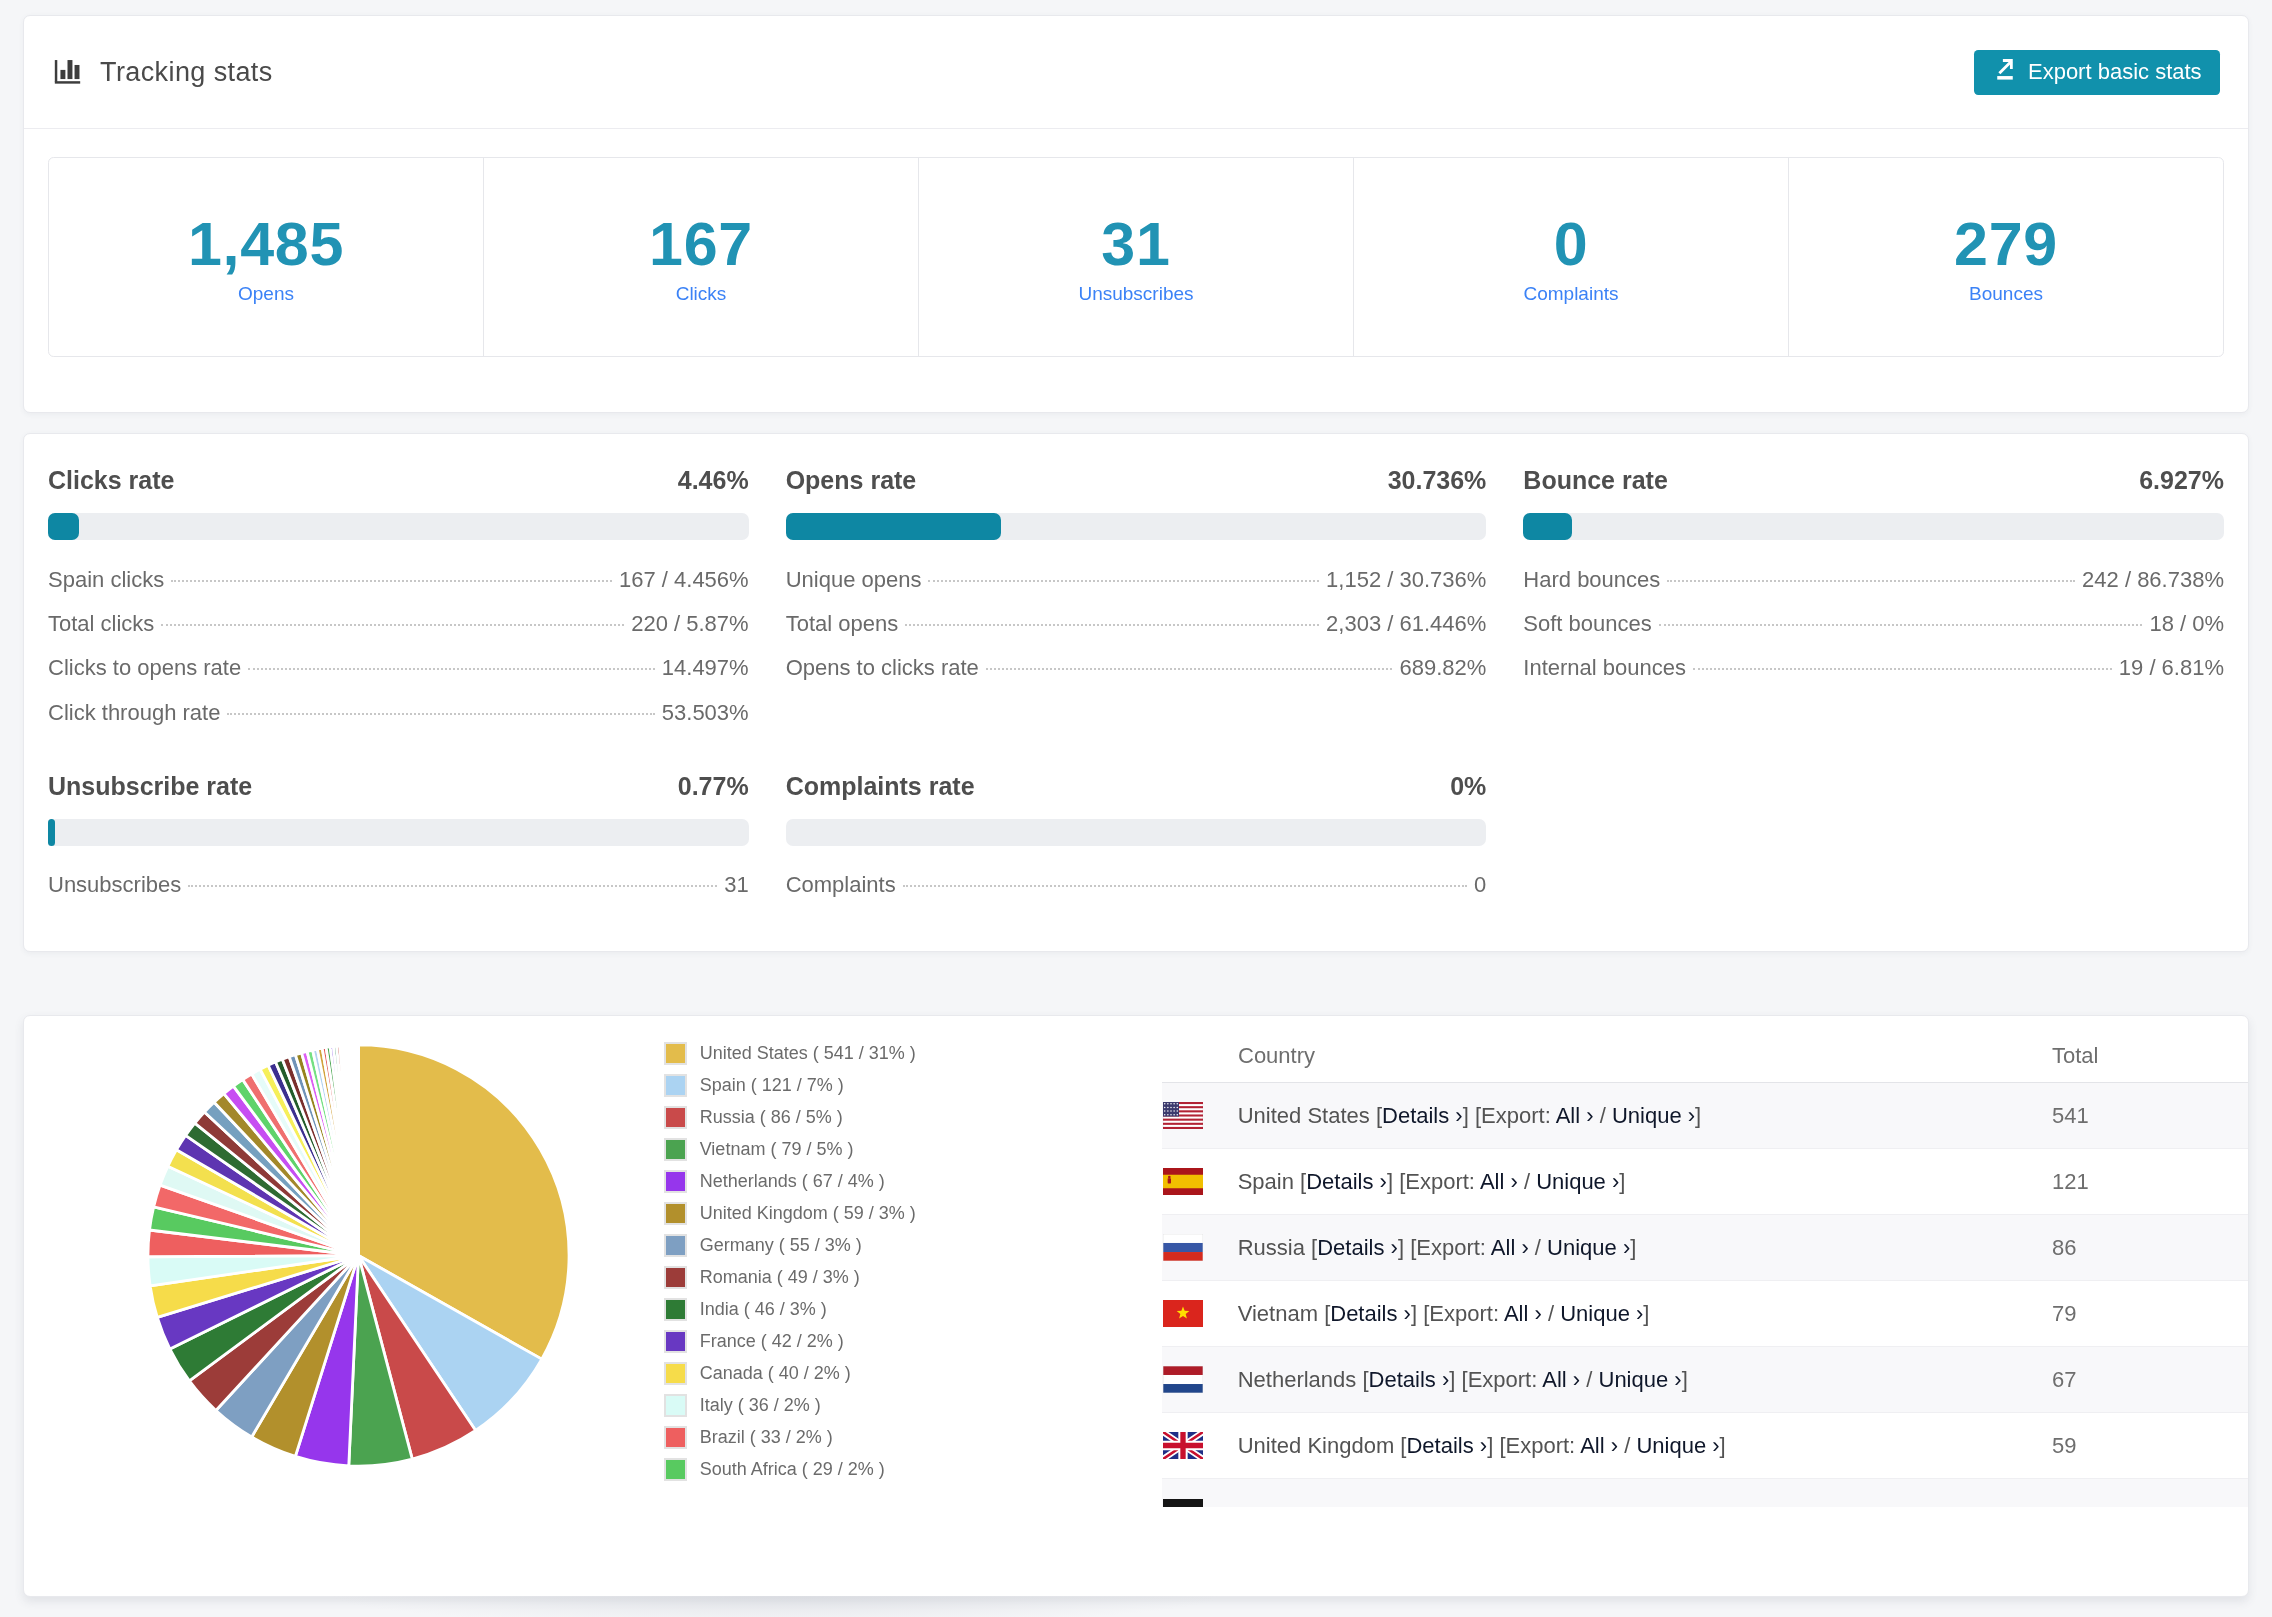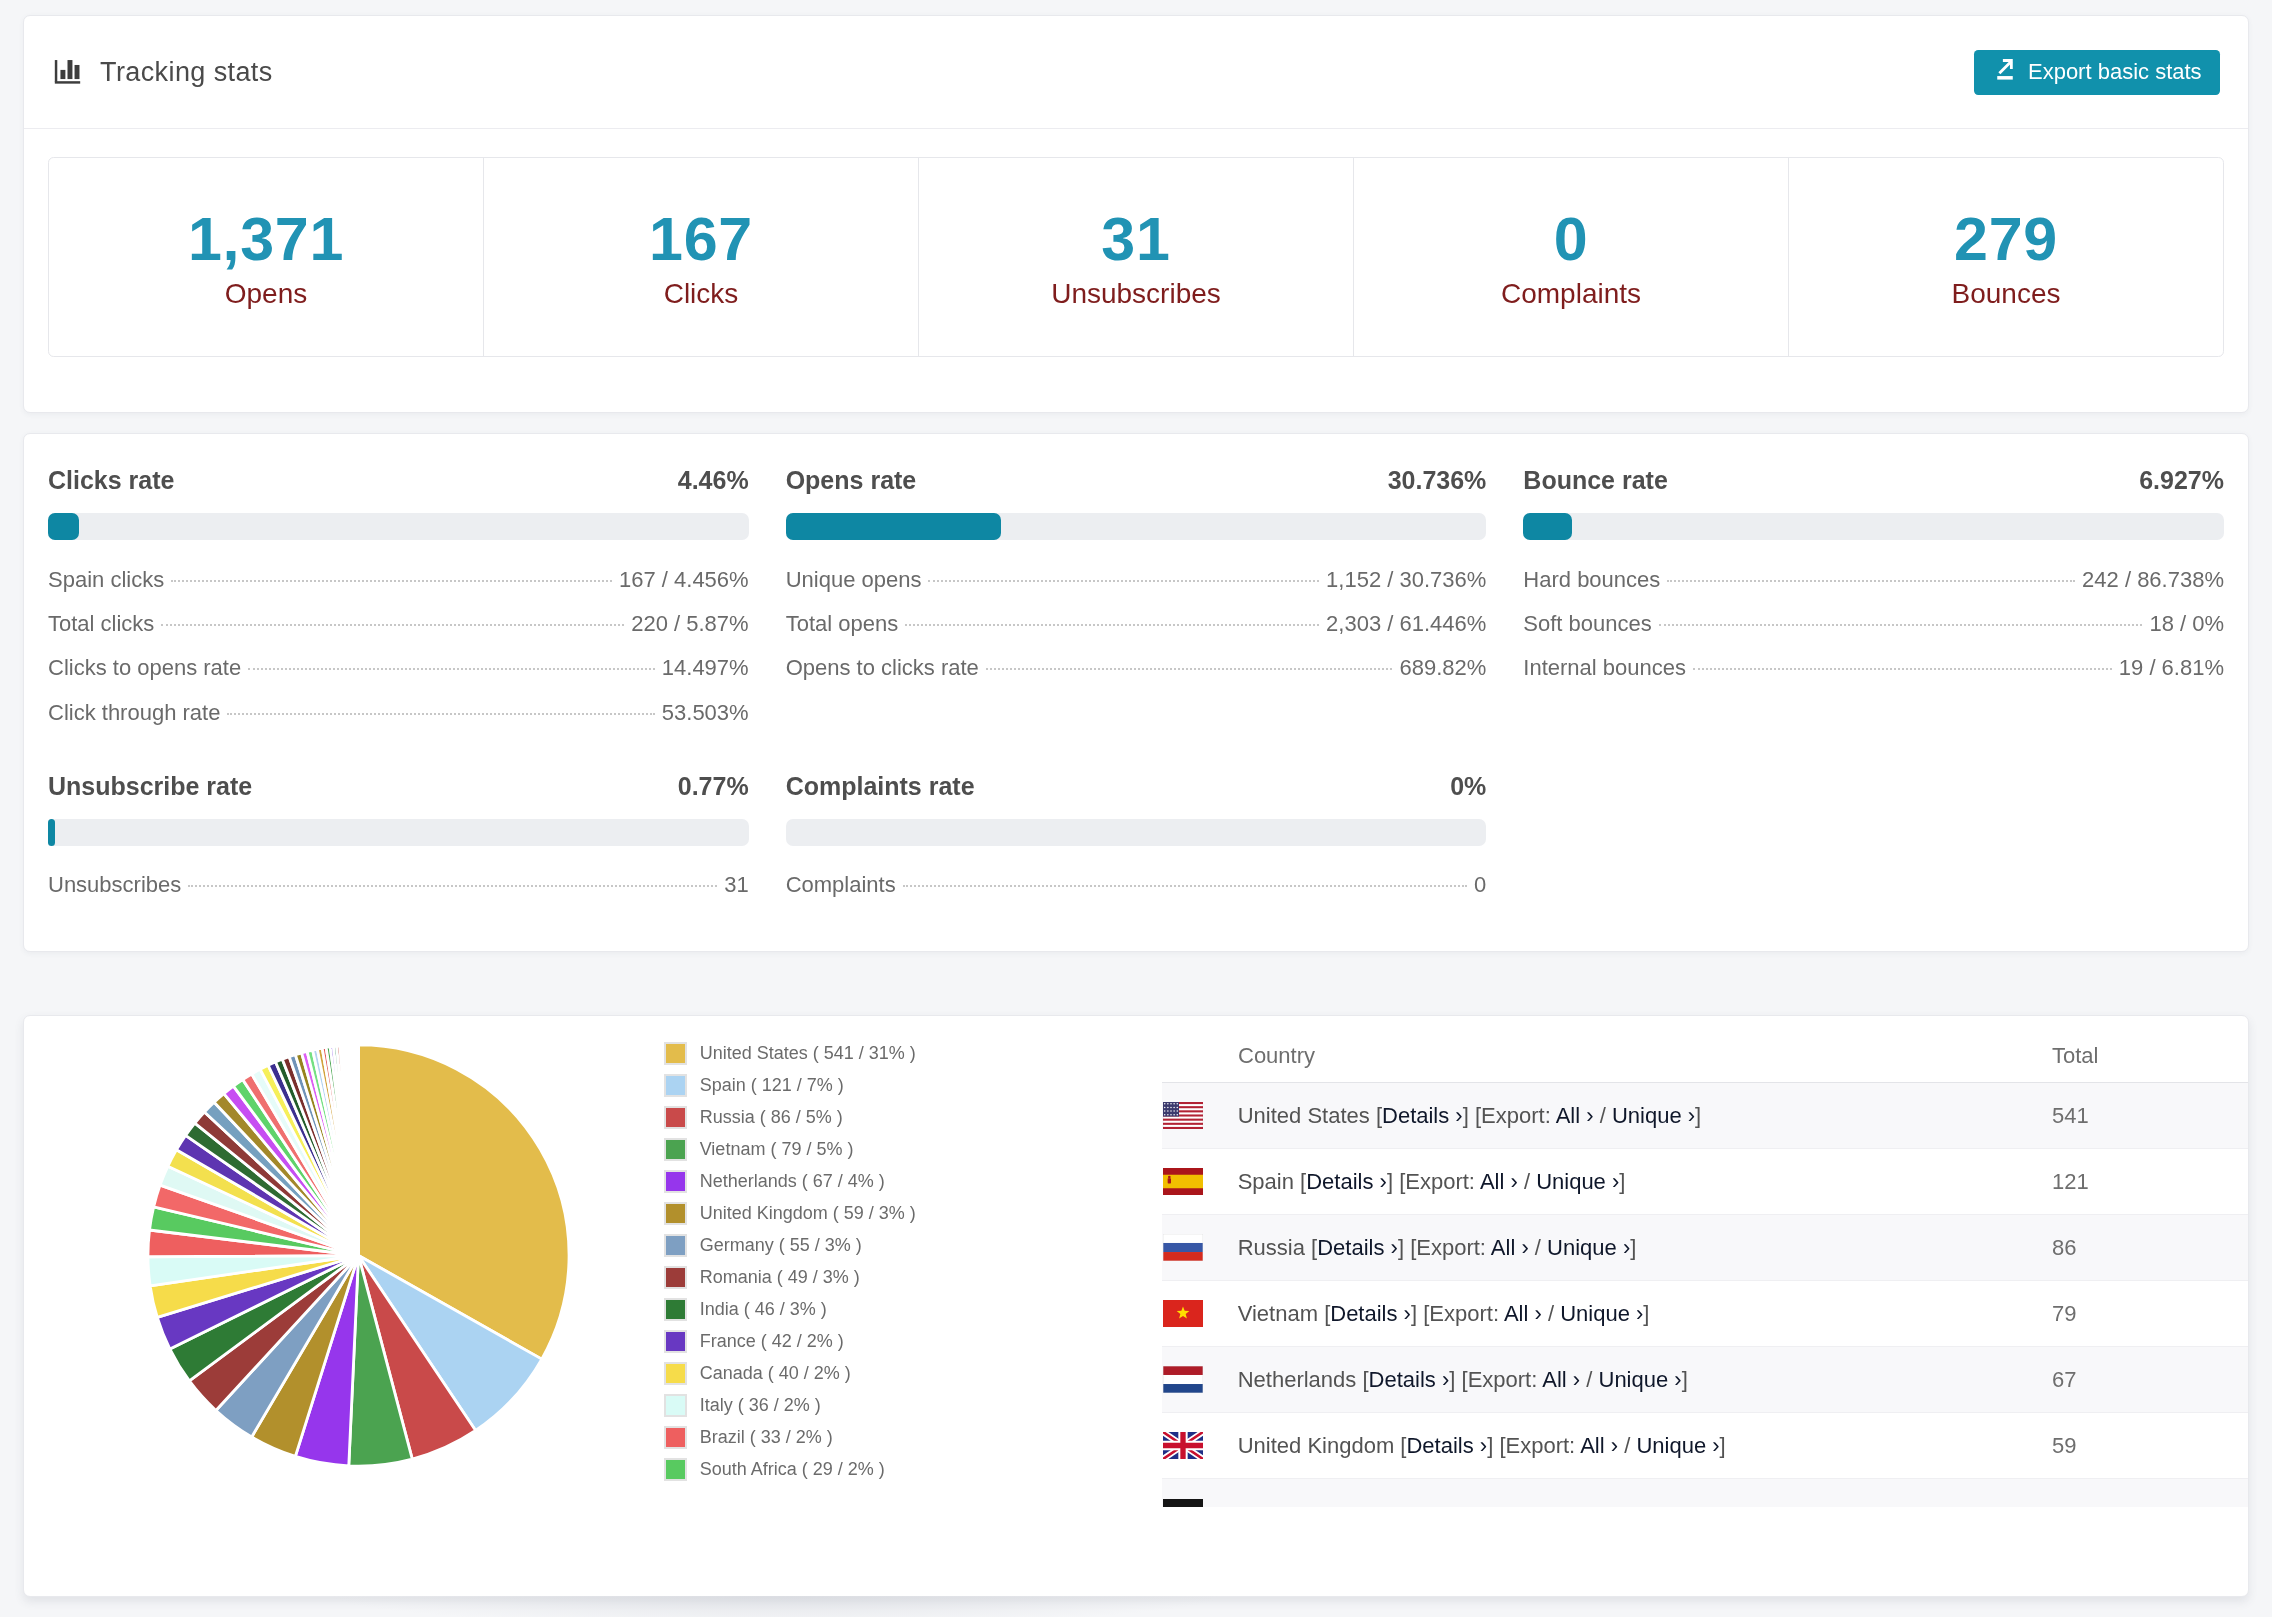--- a/index.html
+++ b/index.html
@@ -31,21 +31,21 @@
     height:45px;padding:0 18.4px;border-radius:4.2px;
   }
   
   .stats{
     position:absolute;left:24px;right:24px;top:141px;height:198px;
     border:1.4px solid #e6e7eb;border-radius:5.6px;display:flex;background:#fff;
   }
   .stat{flex:1 1 0;display:flex;flex-direction:column;align-items:center;justify-content:center;border-right:1.4px solid #e6e7eb;}
   .stat:last-child{border-right:none;}
   .stat-value{font-size:61px;font-weight:700;color:#2193b4;letter-spacing:0.7px;}
-  .stat-label{font-size:28px;color:#7f1d1d;margin-top:4px;}
+  .stat-label{font-size:19px;color:#3b82f6;margin-top:4px;}
   
   #rates-grid{display:grid;grid-template-columns:1fr 1fr 1fr;column-gap:40px;row-gap:47px;padding:32px 24px 0;gap:37px;}
   .rate-head{display:flex;justify-content:space-between;align-items:baseline;font-size:25px;font-weight:700;color:#4e4e4e;}
   .rate-bar{margin-top:18.4px;height:27px;background:#eceef1;border-radius:7px;position:relative;}
   .rate-fill{position:absolute;top:0;left:0;bottom:0;background:#0e87a3;border-radius:7px;}
   .rate-rows{margin-top:17px;}
   .d-row{display:flex;align-items:baseline;font-size:22px;color:#6a6a6a;padding:9.2px 0;}
   .d-label,.d-value{white-space:nowrap;}
   .d-dots{flex:1;margin:0 7px;border-bottom:2.1px dotted #c7c7c7;transform:translateY(-5px);min-width:21px;}
   
@@ -95,21 +95,21 @@
             <path d="M14,5 h12 v12"></path>
           </g>
           <rect x="6" y="27" width="22" height="5" fill="#fff"></rect>
         </svg>
       </span>
       <span>Export basic stats</span>
     </button>
   </div>
   <div class="stats" id="stats-row">
       <div class="stat">
-        <div class="stat-value">1,371</div>
+        <div class="stat-value">1,485</div>
         <div class="stat-label">Opens</div>
       </div>
       <div class="stat">
         <div class="stat-value">167</div>
         <div class="stat-label">Clicks</div>
       </div>
       <div class="stat">
         <div class="stat-value">31</div>
         <div class="stat-label">Unsubscribes</div>
       </div>

